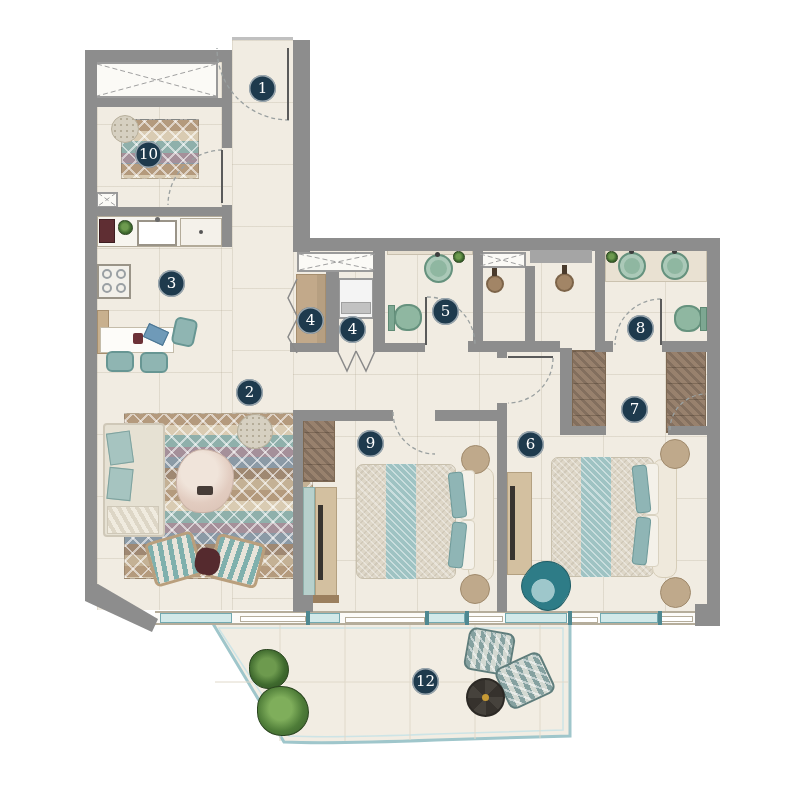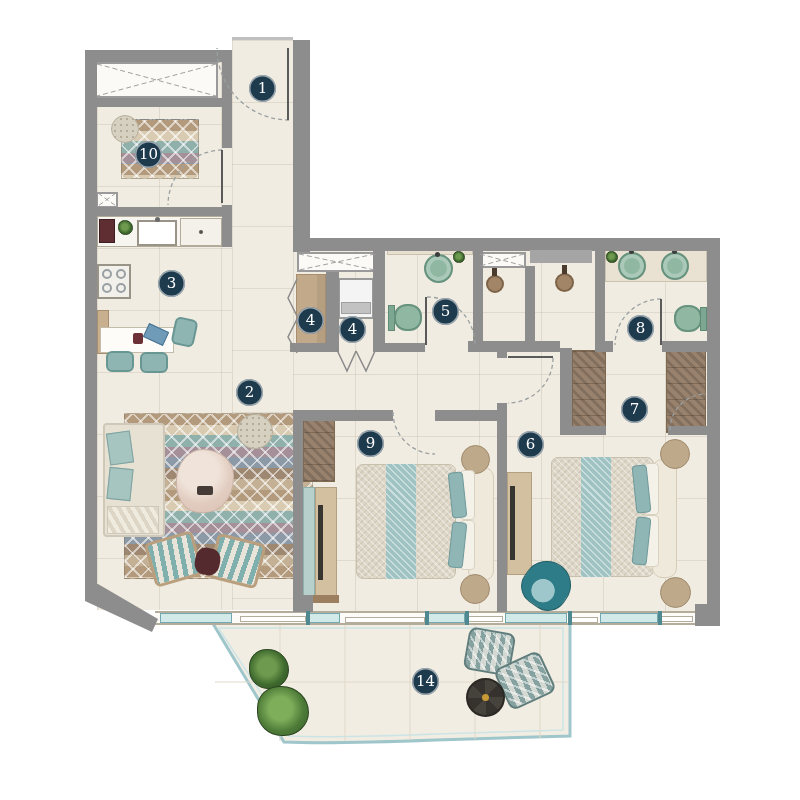--- a/index.html
+++ b/index.html
@@ -274,15 +274,15 @@
   <div class="badge" style="left:236px;top:379px;">2</div>
   <div class="badge" style="left:158px;top:270px;">3</div>
   <div class="badge" style="left:297px;top:307px;">4</div>
   <div class="badge" style="left:432px;top:298px;">5</div>
   <div class="badge" style="left:517px;top:431px;">6</div>
   <div class="badge" style="left:621px;top:396px;">7</div>
   <div class="badge" style="left:627px;top:315px;">8</div>
   <div class="badge" style="left:357px;top:430px;">9</div>
   <div class="badge" style="left:339px;top:316px;">4</div>
   <div class="badge" style="left:135px;top:141px;">10</div>
-  <div class="badge" style="left:412px;top:668px;">14</div>
+  <div class="badge" style="left:412px;top:668px;">12</div>
 
 </div>
 
 </body></html>

